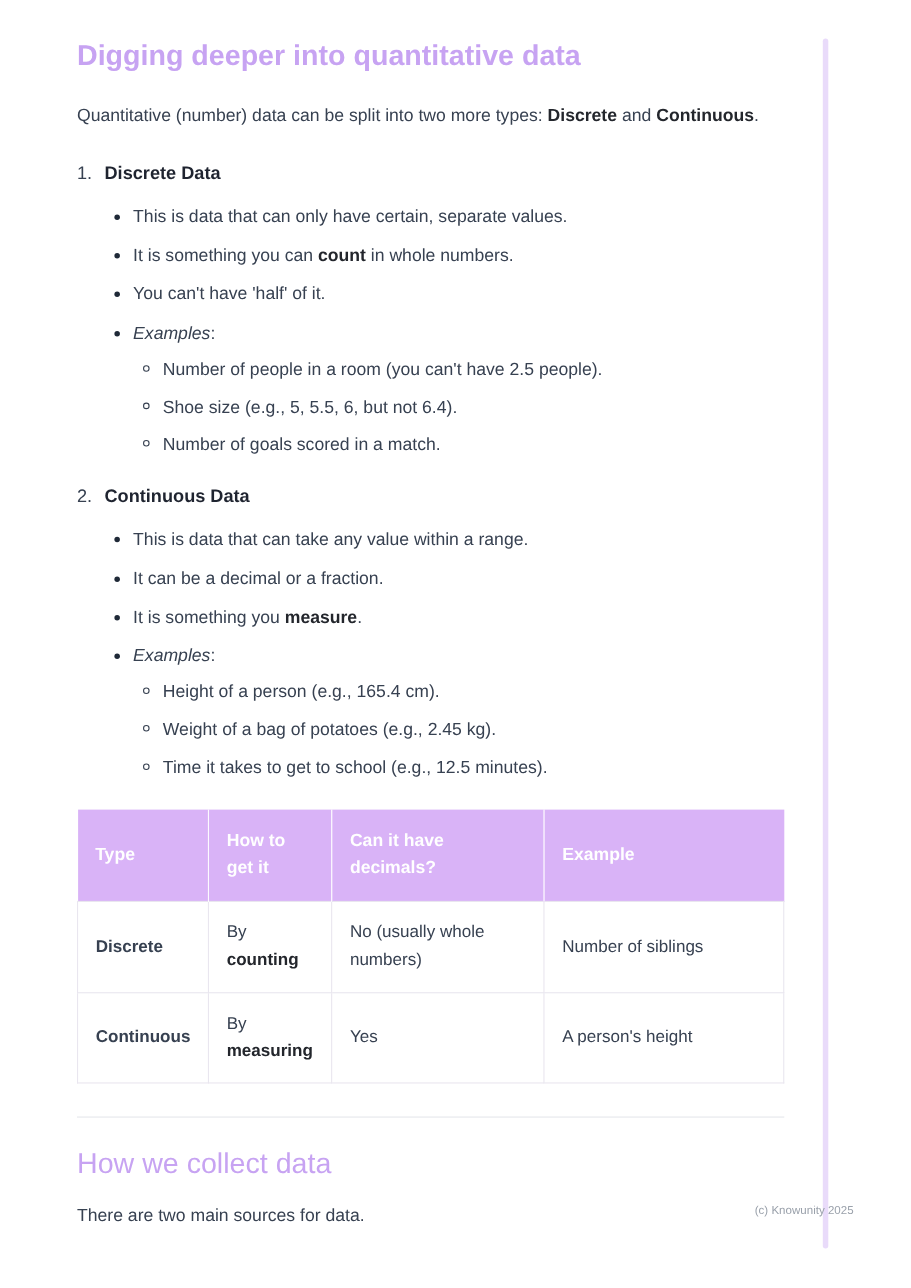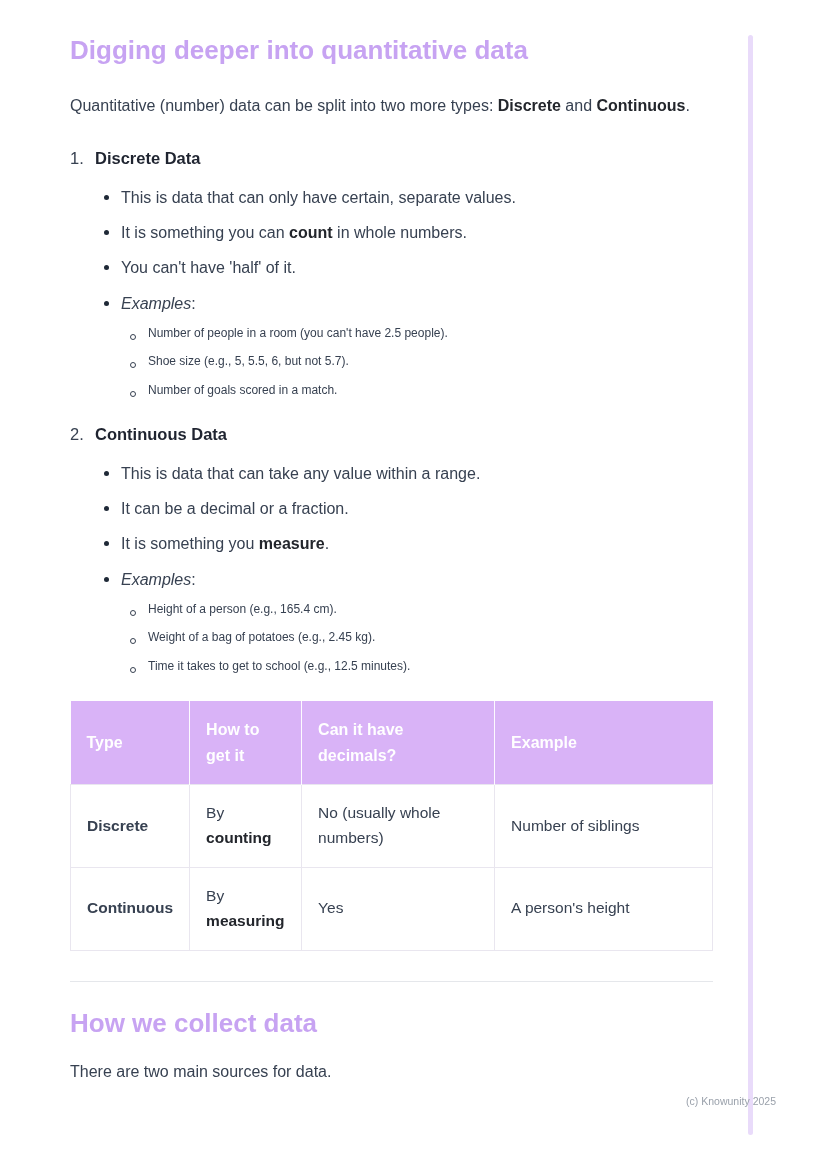--- a/index.html
+++ b/index.html
@@ -37,21 +37,21 @@
   .num-title{display:flex;align-items:baseline;font-size:16.5px;}
   .num{min-width:17px;margin-right:8px;color:var(--body-text);}
   .ttl{font-weight:700;color:#1f2430;}
 
   ul.bullets{list-style:none;margin:18px 0 0 0;padding:0 0 0 34px;}
   li.bullet{margin:0 0 12px 0;font-size:16px;line-height:1.45;}
   .row{display:flex;align-items:flex-start;}
   .dot{flex:none;width:5px;height:5px;border-radius:50%;background:#1f2937;margin:9px 12px 0 0;}
 
   ul.sub{list-style:none;margin:10px 0 0 0;padding:0 0 0 26px;}
-  li.subitem{display:flex;align-items:center;margin:0 0 11px 0;font-size:12px;line-height:1.45;}
+  li.subitem{display:flex;align-items:flex-start;margin:0 0 11px 0;font-size:16px;line-height:1.45;}
   .circ{flex:none;width:6px;height:6px;border-radius:50%;border:1.5px solid #374151;background:transparent;margin:7px 12px 0 0;}
 
   table.data-table{
     width:100%;border-collapse:collapse;margin-top:16px;
     font-size:15.5px;
   }
   table.data-table th{
     background:var(--table-header-bg);
     color:var(--table-header-text);
     font-weight:600;text-align:left;vertical-align:middle;
@@ -65,21 +65,21 @@
     color:var(--body-text);
   }
   td.cell-type{font-weight:700;color:#1f2430;}
 
   hr.divider{
     border:none;border-top:1px solid #e5e7eb;
     margin:30px 0 0 0;
   }
   h2.section{
     margin:26px 0 20px 0;
-    font-size:26px;font-weight:700;color:var(--heading);
+    font-size:26px;font-weight:400;color:var(--heading);
   }
   p.closing{margin:0;font-size:16px;line-height:1.6;}
 
   .edge-bar{
     position:absolute;left:748px;top:35px;width:5px;height:1100px;
     background:var(--edge-bar);border-radius:4px;
   }
   .footer{
     position:absolute;right:52px;bottom:64px;
     font-size:10.5px;color:#9aa1ab;
@@ -123,21 +123,21 @@
             <span class="dot"></span>
             <span><span class="i">Examples</span><span>:</span></span>
           </div>
         <ul class="sub">
           <li class="subitem">
               <span class="circ"></span>
               <span>Number of people in a room (you can't have 2.5 people).</span>
             </li>
           <li class="subitem">
               <span class="circ"></span>
-              <span>Shoe size (e.g., 5, 5.5, 6, but not 5.7).</span>
+              <span>Shoe size (e.g., 5, 5.5, 6, but not 6.4).</span>
             </li>
           <li class="subitem">
               <span class="circ"></span>
               <span>Number of goals scored in a match.</span>
             </li>
         </ul>
       </li>
     </ul>
   </section>
 

